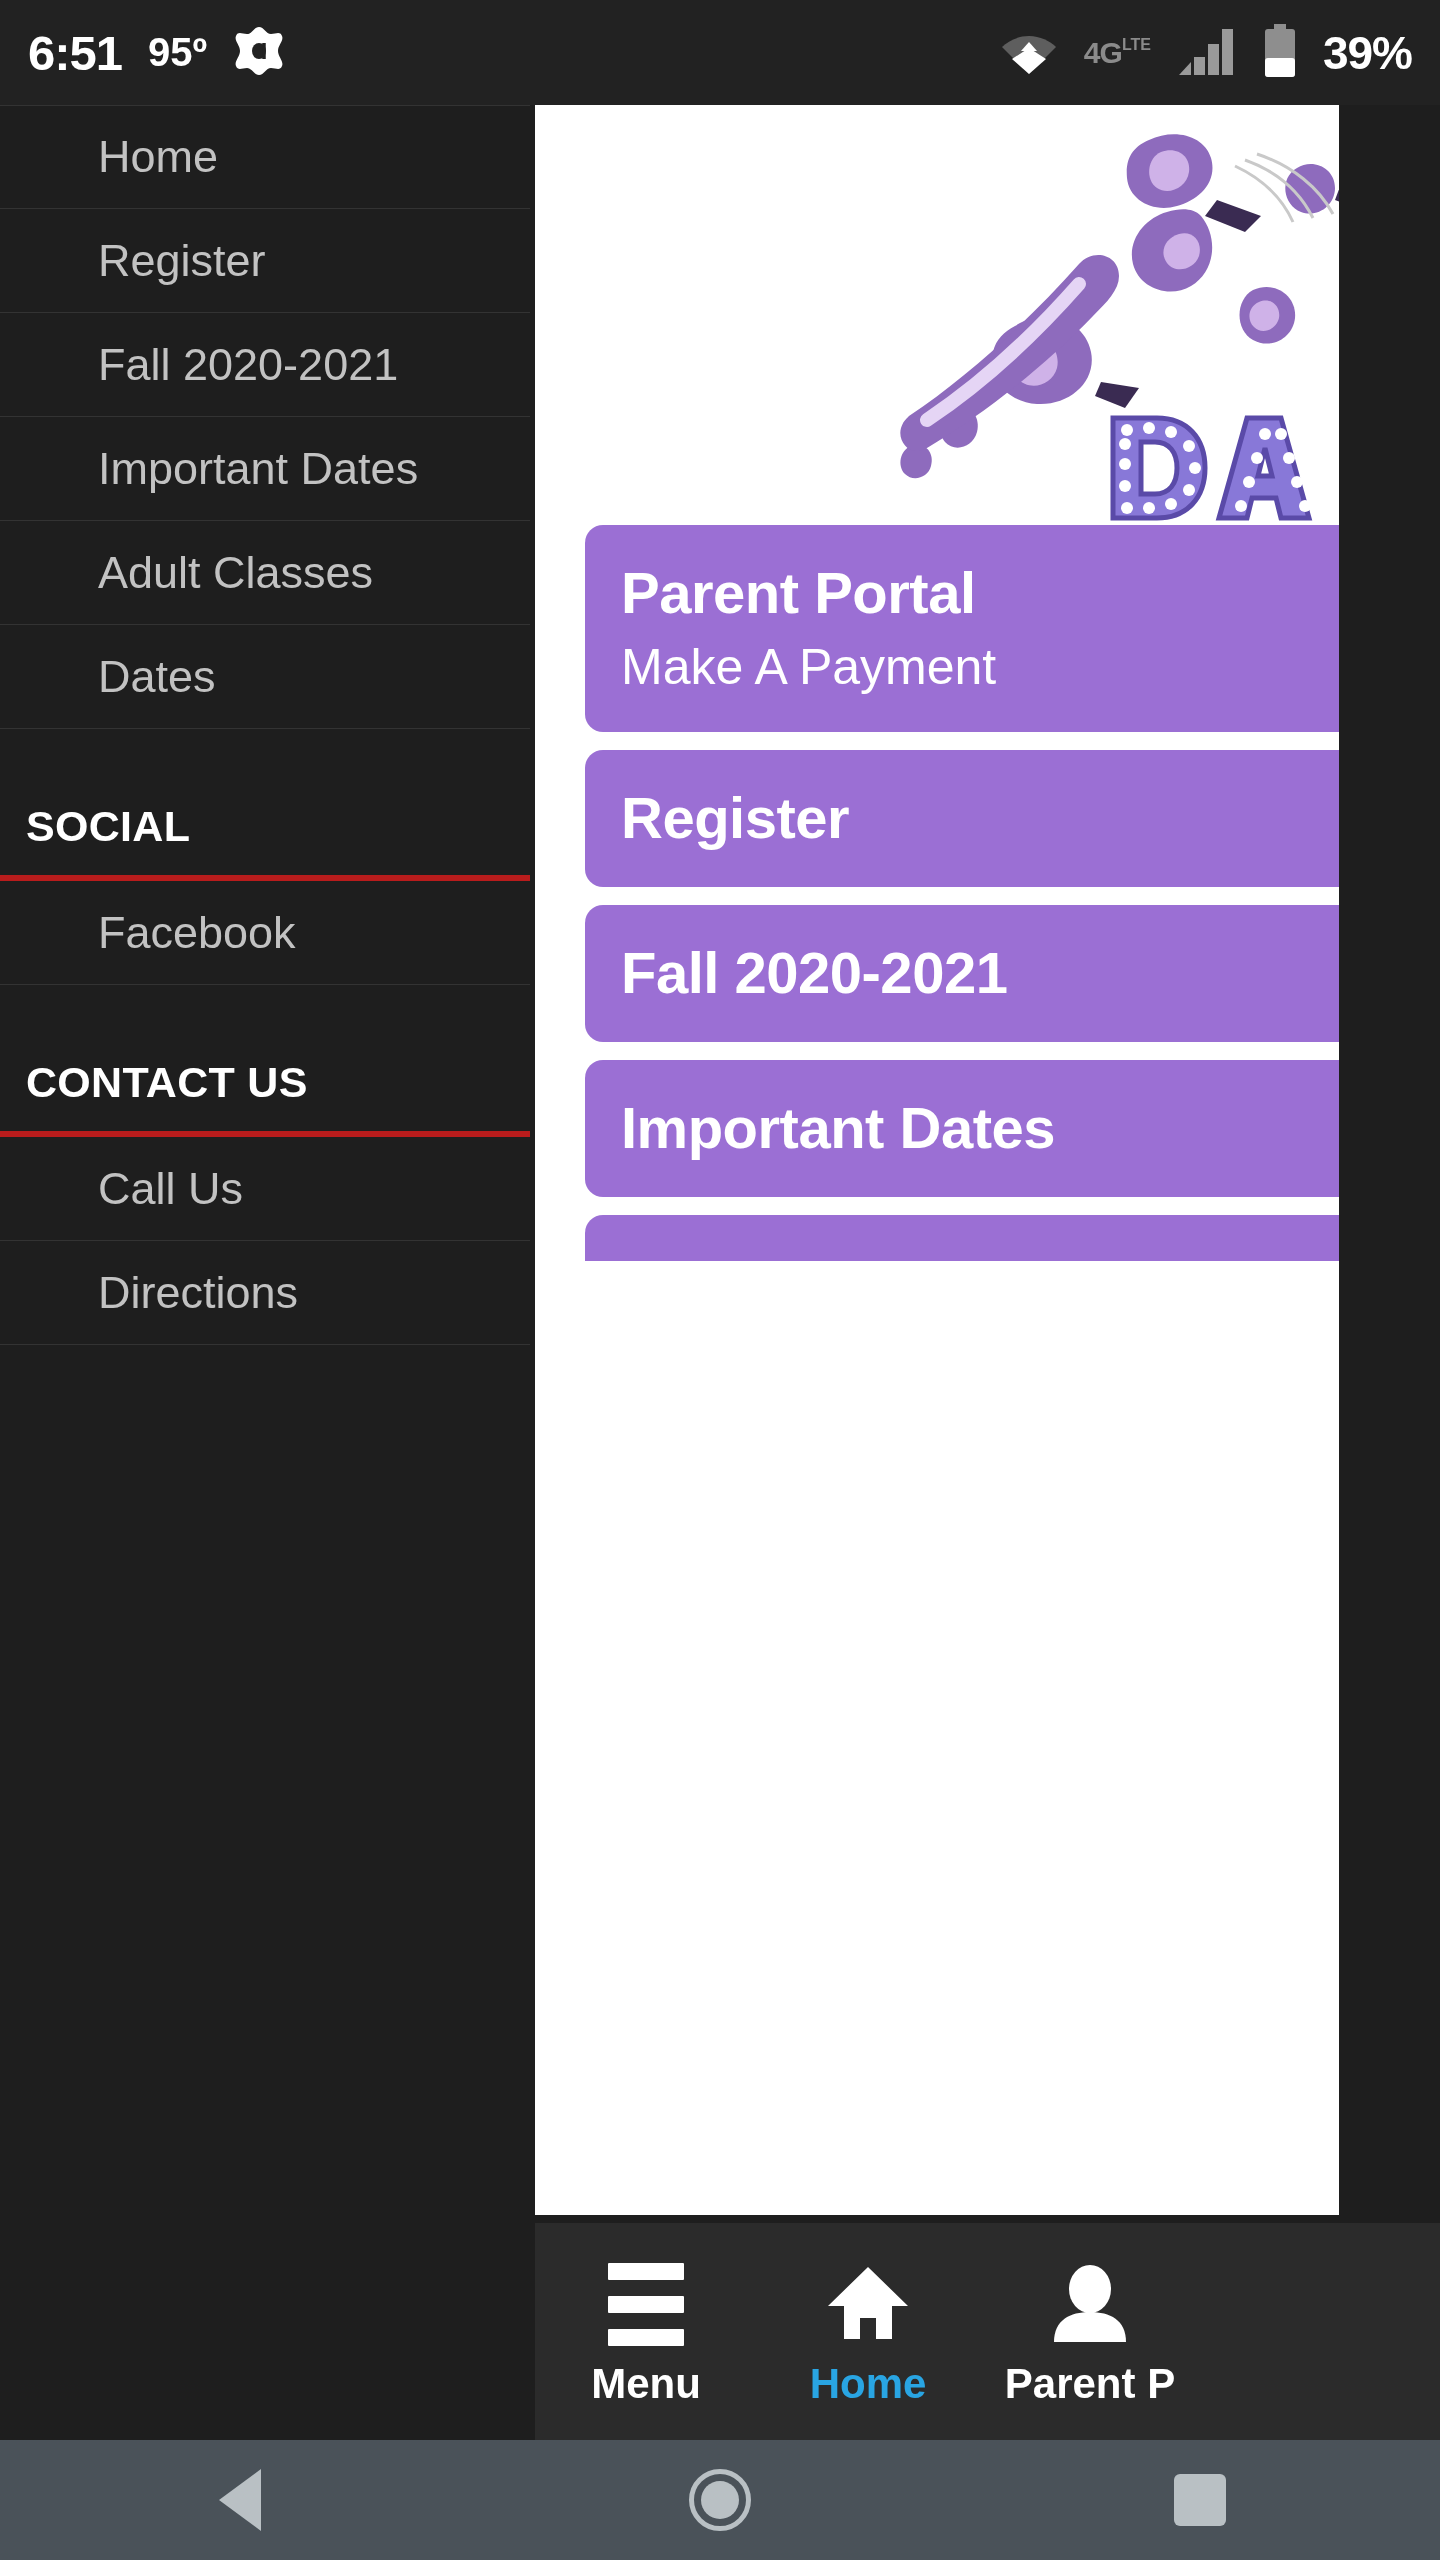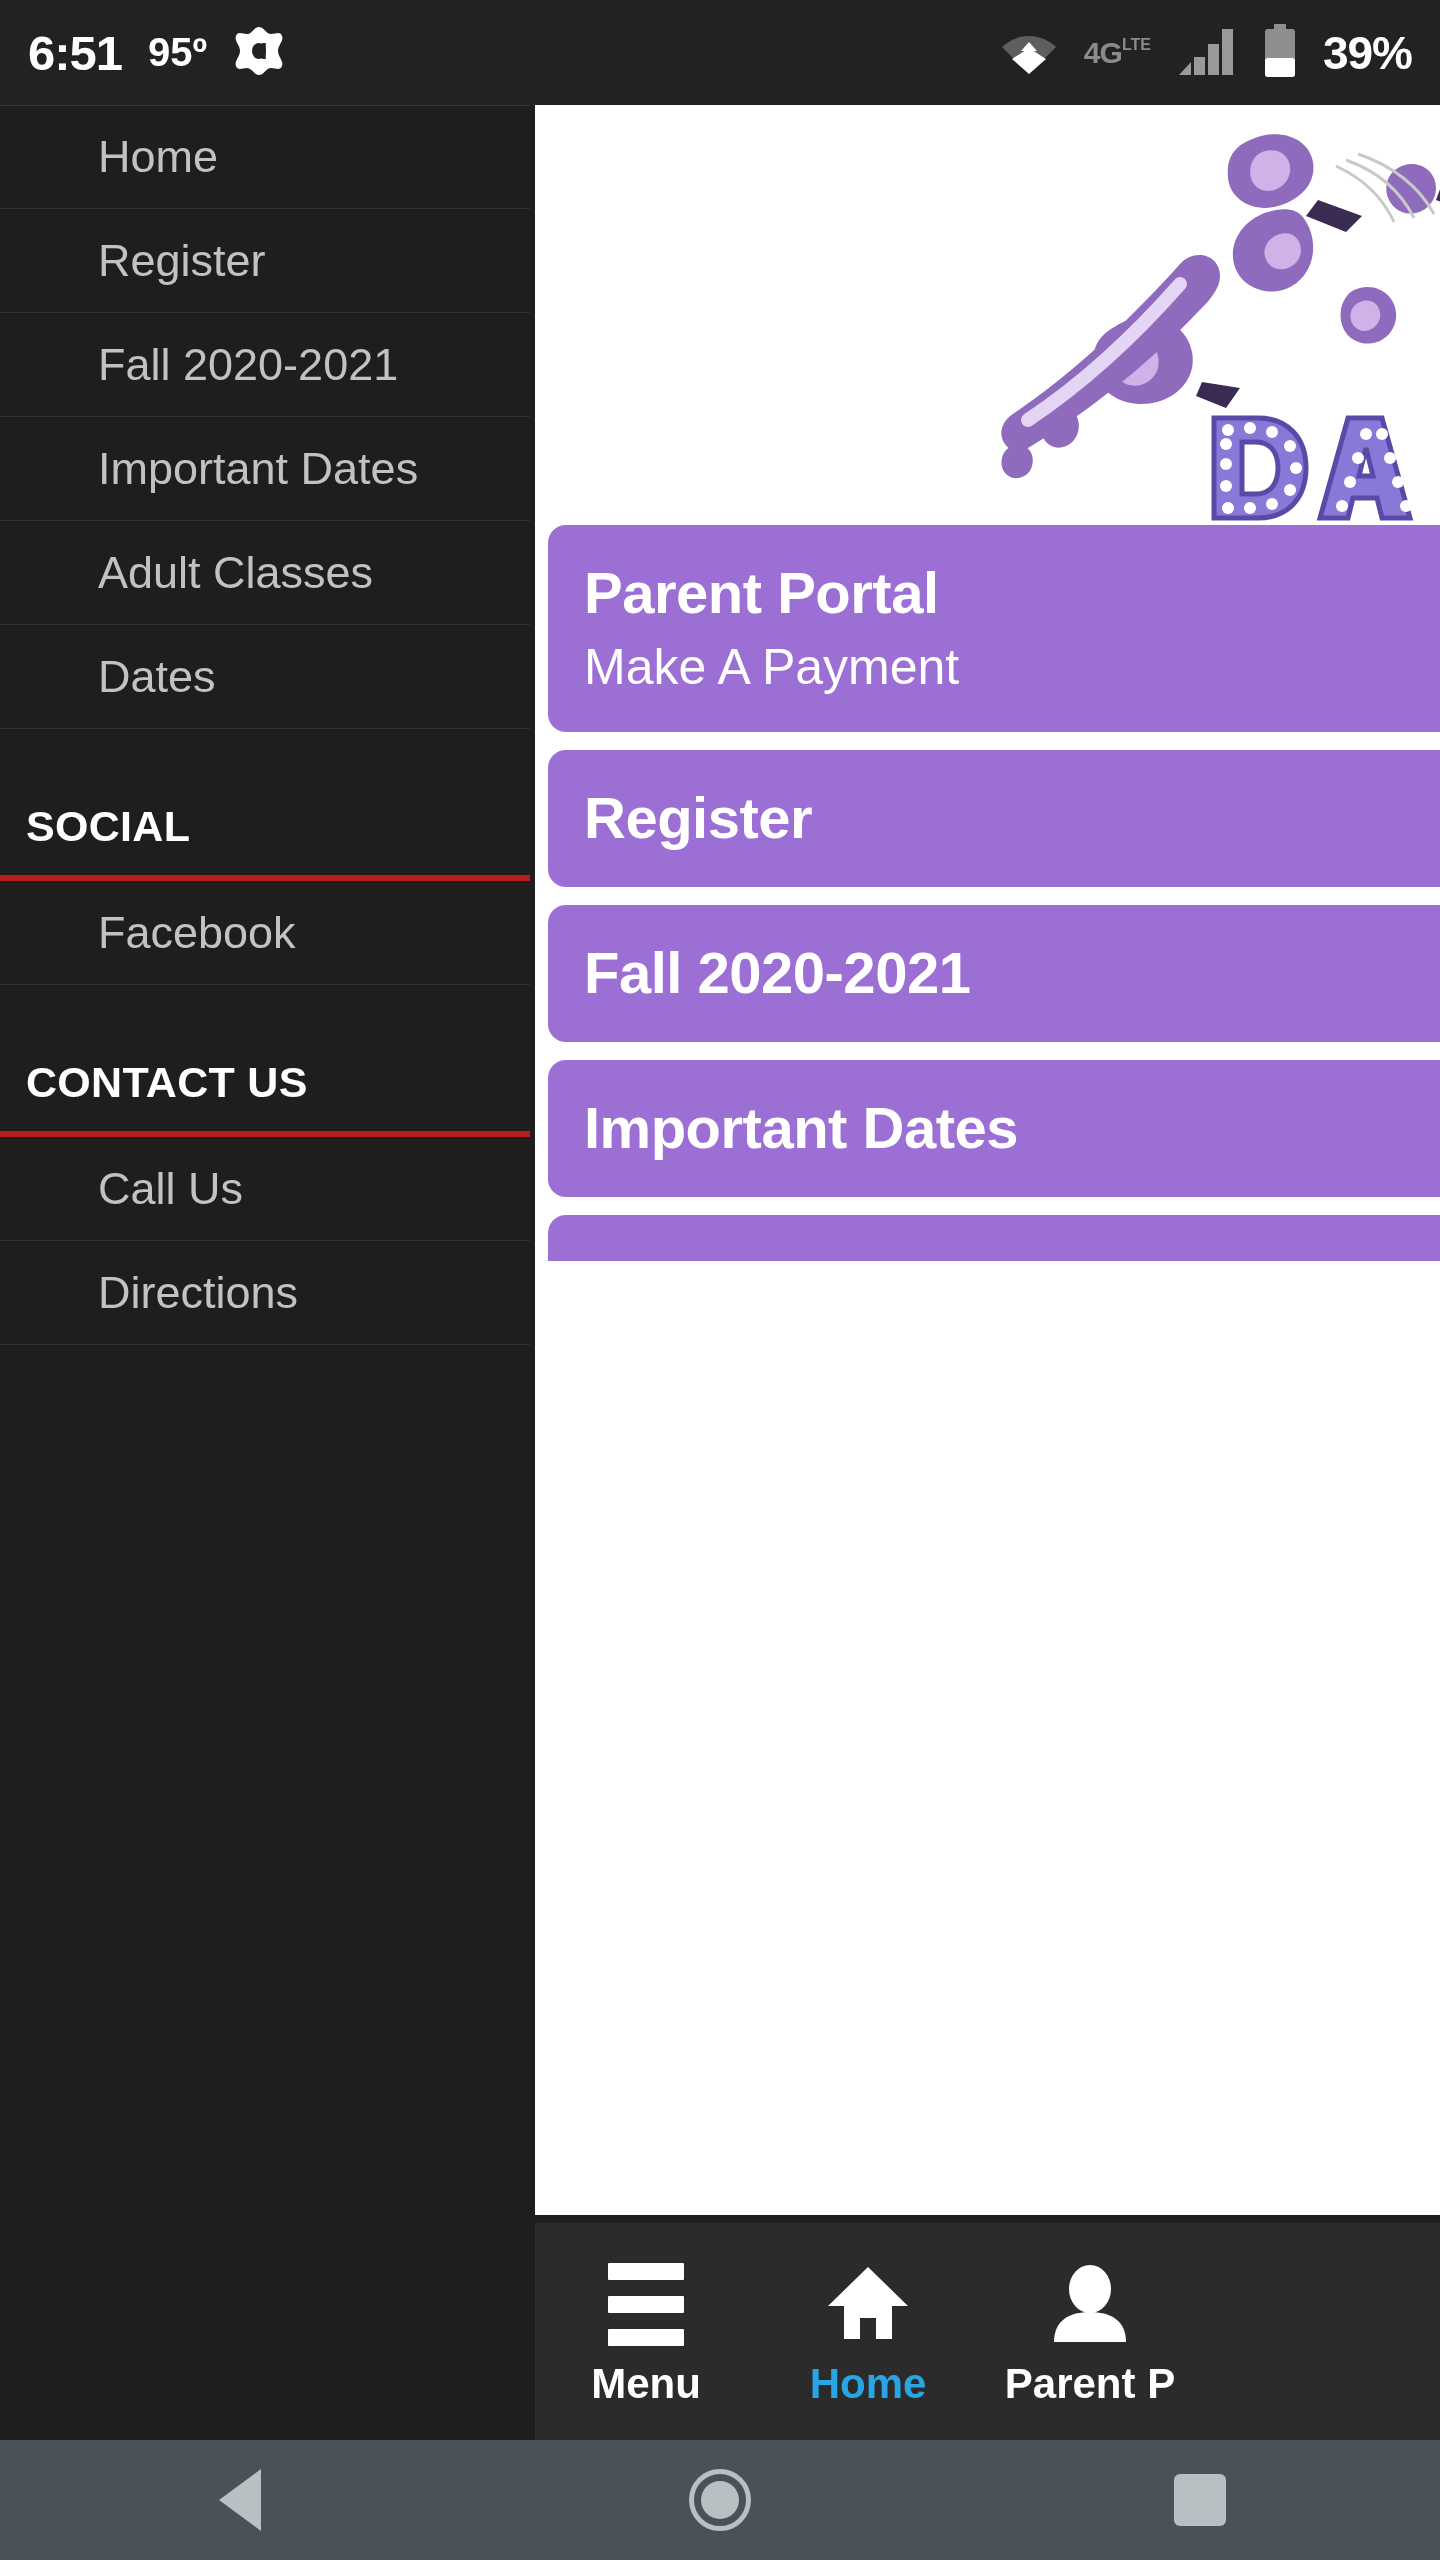--- a/index.html
+++ b/index.html
@@ -14,22 +14,22 @@
   .sb-left { display:flex; align-items:center; gap:26px;justify-content:flex-end; }
   .sb-time { color:#fff; font-size:49px; font-weight:bold; letter-spacing:-1px; }
   .sb-temp { color:#fff; font-size:40px; font-weight:bold; }
   .sb-right { margin-left:auto; display:flex; align-items:center; gap:26px; }
   .sb-batt-pct { color:#fff; font-size:46px; font-weight:bold; letter-spacing:-1px; }
   .lte { color:#8b8b8b; font-size:30px; font-weight:bold; letter-spacing:-1px;
     display:flex; align-items:flex-start; }
   .lte .sup { font-size:16px; line-height:1; transform:translateY(1px); letter-spacing:0; }
 
   
-  .content { position:absolute; left:535px; top:105px; width:905px; bottom:345px;
-    background:#fff; overflow:hidden; }
+  .content { position:absolute; left:535px; top:105px; width:804px; bottom:345px;
+    background:#fff; overflow:hidden;padding-left:37px; }
   .logo-wrap { position:relative; height:420px; background:#fff; }
   .logo-svg { position:absolute; right:-70px; top:25px; width:560px; height:395px; }
 
   .btns { padding:0 0 0 13px; }
   .pbtn { background:#9b6fd4; border-radius:18px; margin-bottom:18px; width:1000px;
     padding:34px 36px 36px 36px; }
   .pbtn-title { color:#fff; font-size:58px; font-weight:bold; letter-spacing:-0.5px;
     white-space:nowrap; }
   .pbtn-sub { color:#fff; font-size:50px; margin-top:12px; white-space:nowrap; }
   .pbtn.short { padding:0; height:46px; overflow:hidden; border-radius:18px 18px 0 0; }

